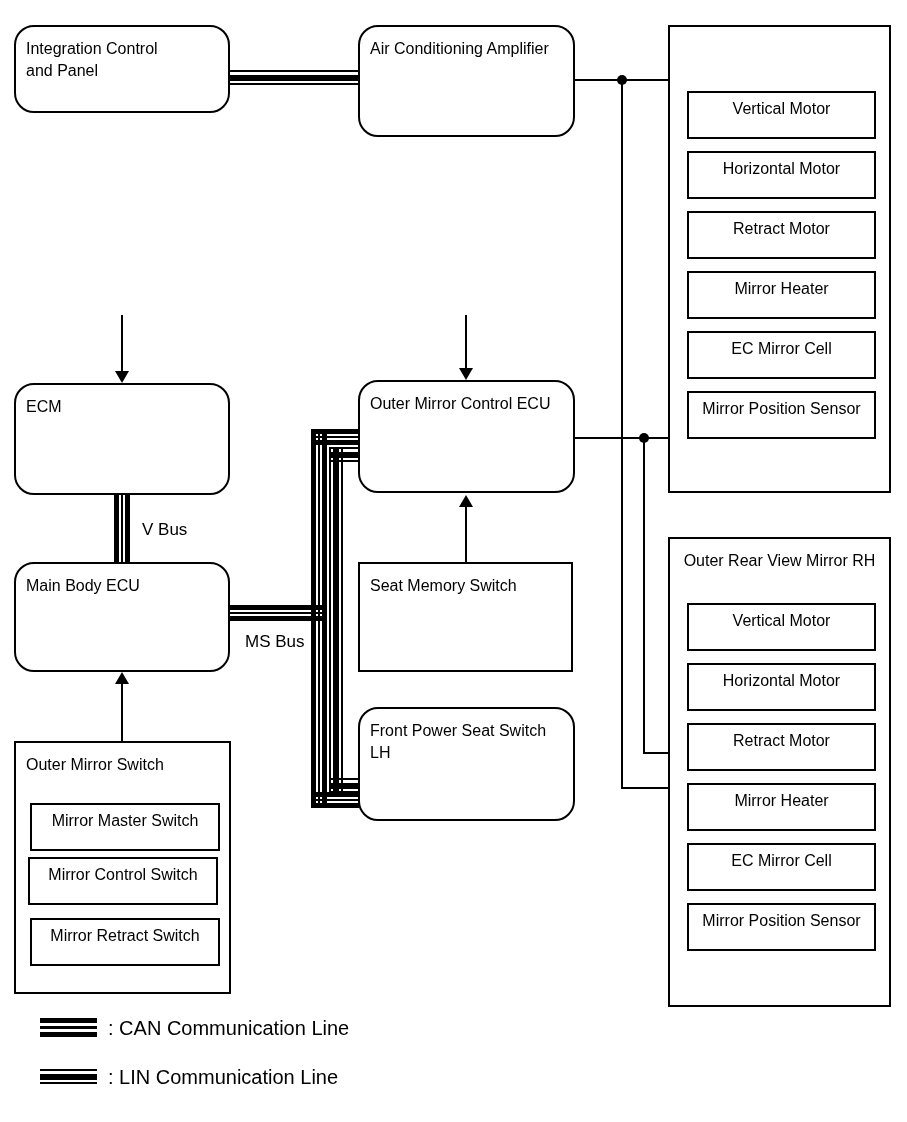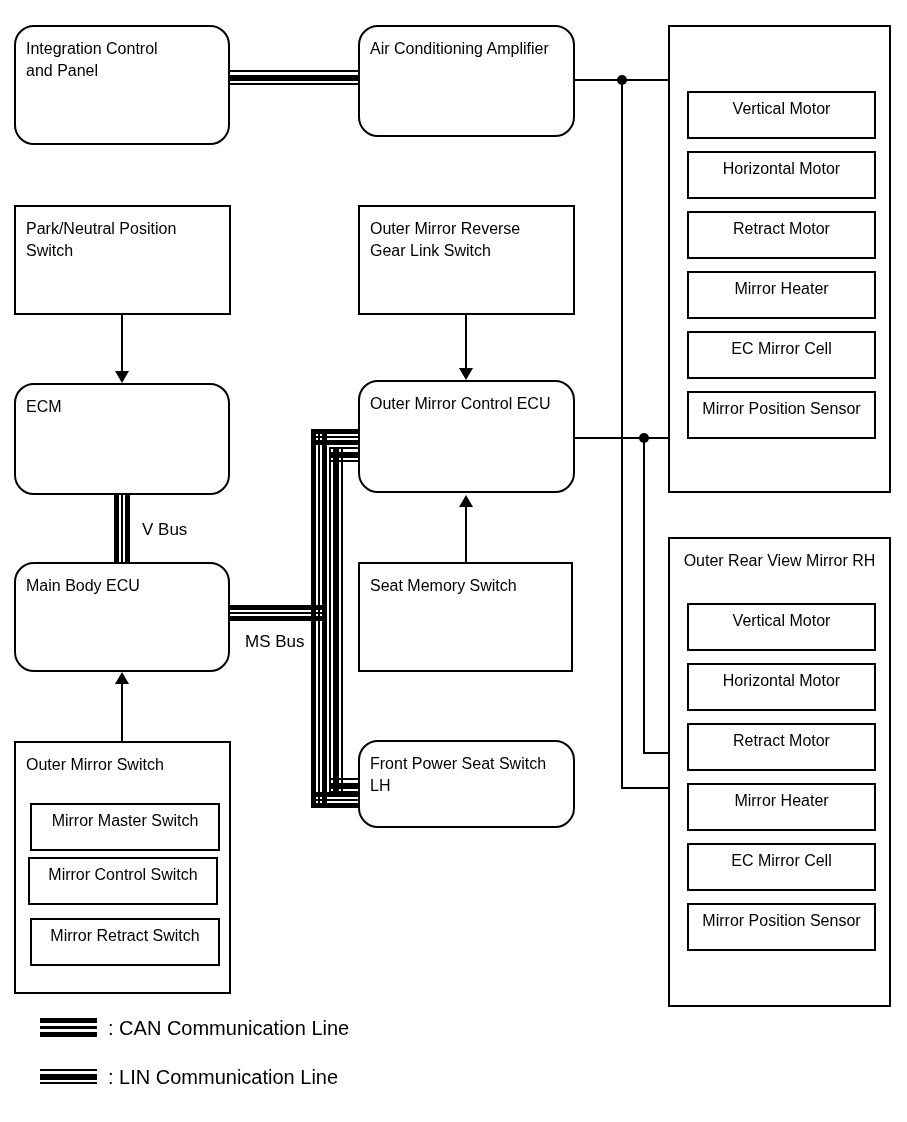--- a/index.html
+++ b/index.html
@@ -89,56 +89,48 @@
 
   <div class="wire" style="left:465px; top:315px; width:2px; height:55px;"></div>
   <div class="arr-down" style="left:459px; top:368px;"></div>
 
   <div class="wire" style="left:465px; top:505px; width:2px; height:57px;"></div>
   <div class="arr-up" style="left:459px; top:495px;"></div>
 
   <div class="wire" style="left:121px; top:682px; width:2px; height:59px;"></div>
   <div class="arr-up" style="left:115px; top:672px;"></div>
 
-  <div class="rbox" style="left:14px; top:25px; width:216px; height:120px;">
+  <div class="rbox" style="left:14px; top:25px; width:216px; height:88px;">
     <div class="node-label">Integration Control
 and Panel</div>
   </div>
 
   <div class="rbox" style="left:358px; top:25px; width:217px; height:112px;">
     <div class="node-label">Air Conditioning Amplifier</div>
   </div>
 
-  <div class="sbox" style="left:14px; top:205px; width:217px; height:110px;">
-    <div class="node-label">Park/Neutral Position
-Switch</div>
-  </div>
 
-  <div class="sbox" style="left:358px; top:205px; width:217px; height:110px;">
-    <div class="node-label">Outer Mirror Reverse
-Gear Link Switch</div>
-  </div>
 
   <div class="rbox" style="left:358px; top:380px; width:217px; height:113px;">
     <div class="node-label">Outer Mirror Control ECU</div>
   </div>
 
   <div class="rbox" style="left:14px; top:383px; width:216px; height:112px;">
     <div class="node-label">ECM</div>
   </div>
 
   <div class="rbox" style="left:14px; top:562px; width:216px; height:110px;">
     <div class="node-label">Main Body ECU</div>
   </div>
 
   <div class="sbox" style="left:358px; top:562px; width:215px; height:110px;">
     <div class="node-label">Seat Memory Switch</div>
   </div>
 
-  <div class="rbox" style="left:358px; top:740px; width:217px; height:88px;">
+  <div class="rbox" style="left:358px; top:707px; width:217px; height:114px;">
     <div class="node-label">Front Power Seat Switch
 LH</div>
   </div>
 
   <div class="sbox" style="left:14px; top:741px; width:217px; height:253px;">
     <div class="node-label">Outer Mirror Switch</div>
     <div class="cell" style="left:14px; top:54px;  width:190px;margin-top:6px;">Mirror Master Switch</div>
     <div class="cell" style="left:12px; top:114px; width:190px;">Mirror Control Switch</div>
     <div class="cell" style="left:14px; top:175px; width:190px;">Mirror Retract Switch</div>
   </div>

